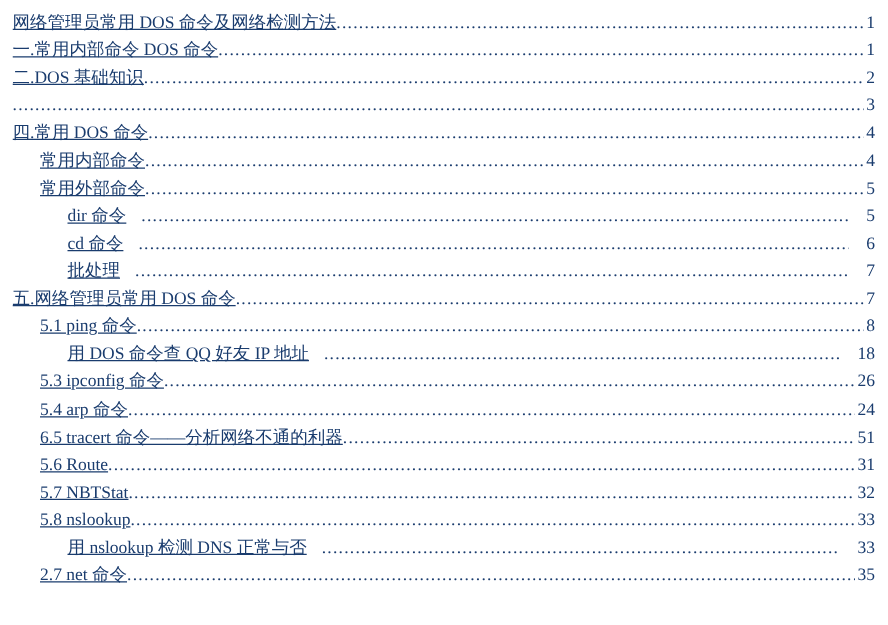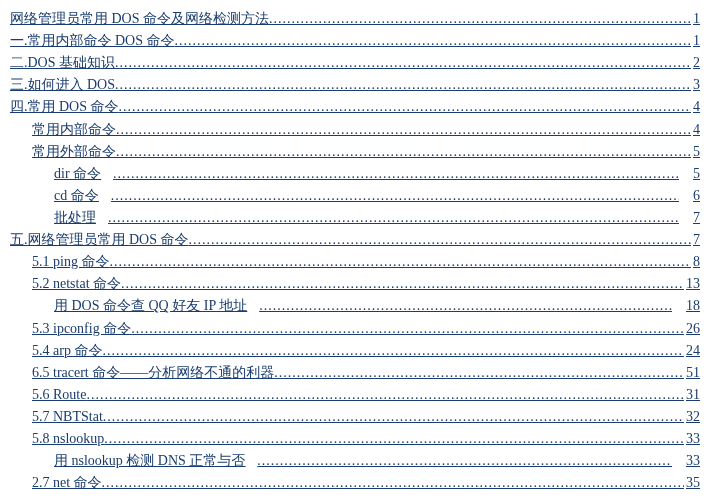--- a/index.html
+++ b/index.html
@@ -10,21 +10,20 @@
       background: #fff;
       padding: 8px 10px;
       width: 710px;
     }
     .toc { line-height: 1.58; }
     .toc-row {
       display: flex;
       align-items: center;
       white-space: nowrap;
       overflow: hidden;
-      text-decoration: underline;
     }
     .toc-title {
       text-decoration: underline;
       color: #1a3c6e;
       flex: 0 0 auto;
     }
     .toc-dots {
       flex: 1 1 auto;
       overflow: hidden;
       letter-spacing: 1px;
@@ -55,21 +54,20 @@
       <a class="toc-title" href="#">一.常用内部命令 DOS 命令</a>
       <span class="toc-dots"></span>
       <span class="toc-page">1</span>
     </div>
     <div class="toc-row ind-0">
       <a class="toc-title" href="#">二.DOS 基础知识</a>
       <span class="toc-dots"></span>
       <span class="toc-page">2</span>
     </div>
     <div class="toc-row ind-0">
-      <a class="toc-title" href="#">三.如何进入 DOS</a>
       <span class="toc-dots"></span>
       <span class="toc-page">3</span>
     </div>
     <div class="toc-row ind-0">
       <a class="toc-title" href="#">四.常用 DOS 命令</a>
       <span class="toc-dots"></span>
       <span class="toc-page">4</span>
     </div>
     <div class="toc-row ind-1">
       <a class="toc-title" href="#">常用内部命令</a>
@@ -98,25 +96,20 @@
     </div>
     <div class="toc-row ind-0">
       <a class="toc-title" href="#">五.网络管理员常用 DOS 命令</a>
       <span class="toc-dots"></span>
       <span class="toc-page">7</span>
     </div>
     <div class="toc-row ind-1">
       <a class="toc-title" href="#">5.1 ping 命令</a>
       <span class="toc-dots"></span>
       <span class="toc-page">8</span>
-    </div>
-    <div class="toc-row ind-1">
-      <a class="toc-title" href="#">5.2 netstat 命令</a>
-      <span class="toc-dots"></span>
-      <span class="toc-page">13</span>
     </div>
     <div class="toc-row ind-2">
       <a class="toc-title" href="#">用 DOS 命令查 QQ 好友 IP 地址</a>
       <span class="toc-dots"></span>
       <span class="toc-page">18</span>
     </div>
     <div class="toc-row ind-1">
       <a class="toc-title" href="#">5.3 ipconfig 命令</a>
       <span class="toc-dots"></span>
       <span class="toc-page">26</span>

